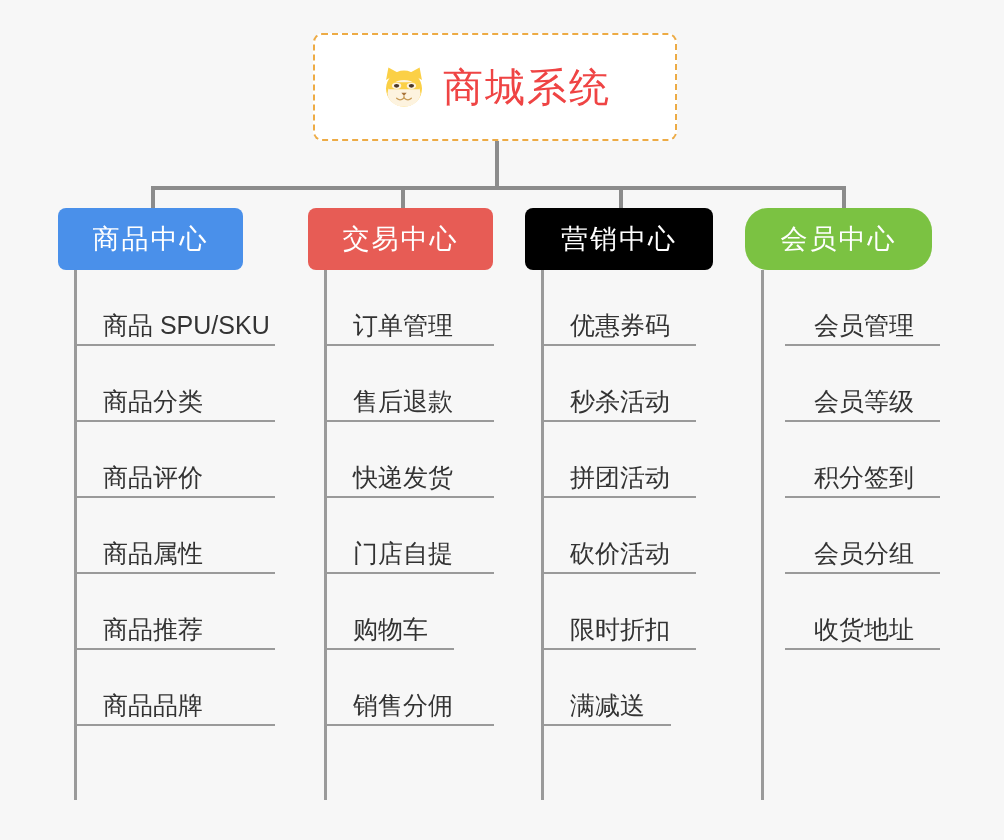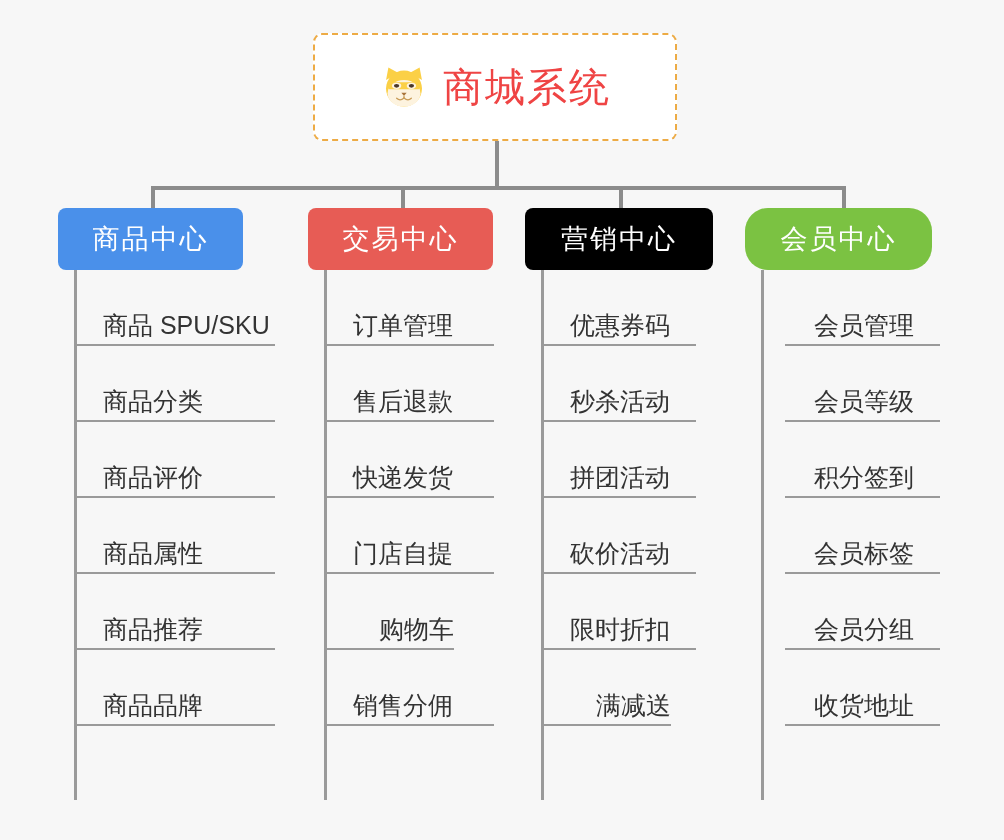--- a/index.html
+++ b/index.html
@@ -125,21 +125,21 @@
   .branch-2 .branch-head { width: 188px; background: #000000; }
   .branch-2 .branch-spine { height: 530px; }
   .branch-2 .leaf { width: 155px; }
 
   .branch-3 { left: 745px; }
   .branch-3 .branch-head { width: 187px; background: #7bc242; border-radius: 23px; }
   .branch-3 .branch-spine { height: 530px; }
   .branch-3 .leaf { width: 155px; margin-left: 24px; }
 
   
-  .leaf.short { width: 130px !important; justify-content: flex-end; }
+  .leaf.short { width: 130px !important; }
 </style>
 </head>
 <body>
 
 <div id="mindmap">
 
   <div class="root-node">
     <svg class="shiba-icon" viewBox="0 0 64 64">
 
       <path d="M9 23 L12 7 L25 14 Z" fill="#fbd046"></path>
@@ -264,23 +264,20 @@
       <li class="leaf">
           <span class="leaf-label">会员管理</span>
         </li>
       <li class="leaf">
           <span class="leaf-label">会员等级</span>
         </li>
       <li class="leaf">
           <span class="leaf-label">积分签到</span>
         </li>
       <li class="leaf">
-          <span class="leaf-label">会员标签</span>
-        </li>
-      <li class="leaf">
           <span class="leaf-label">会员分组</span>
         </li>
       <li class="leaf">
           <span class="leaf-label">收货地址</span>
         </li>
     </ul>
   </div>
 
 </div>
 

